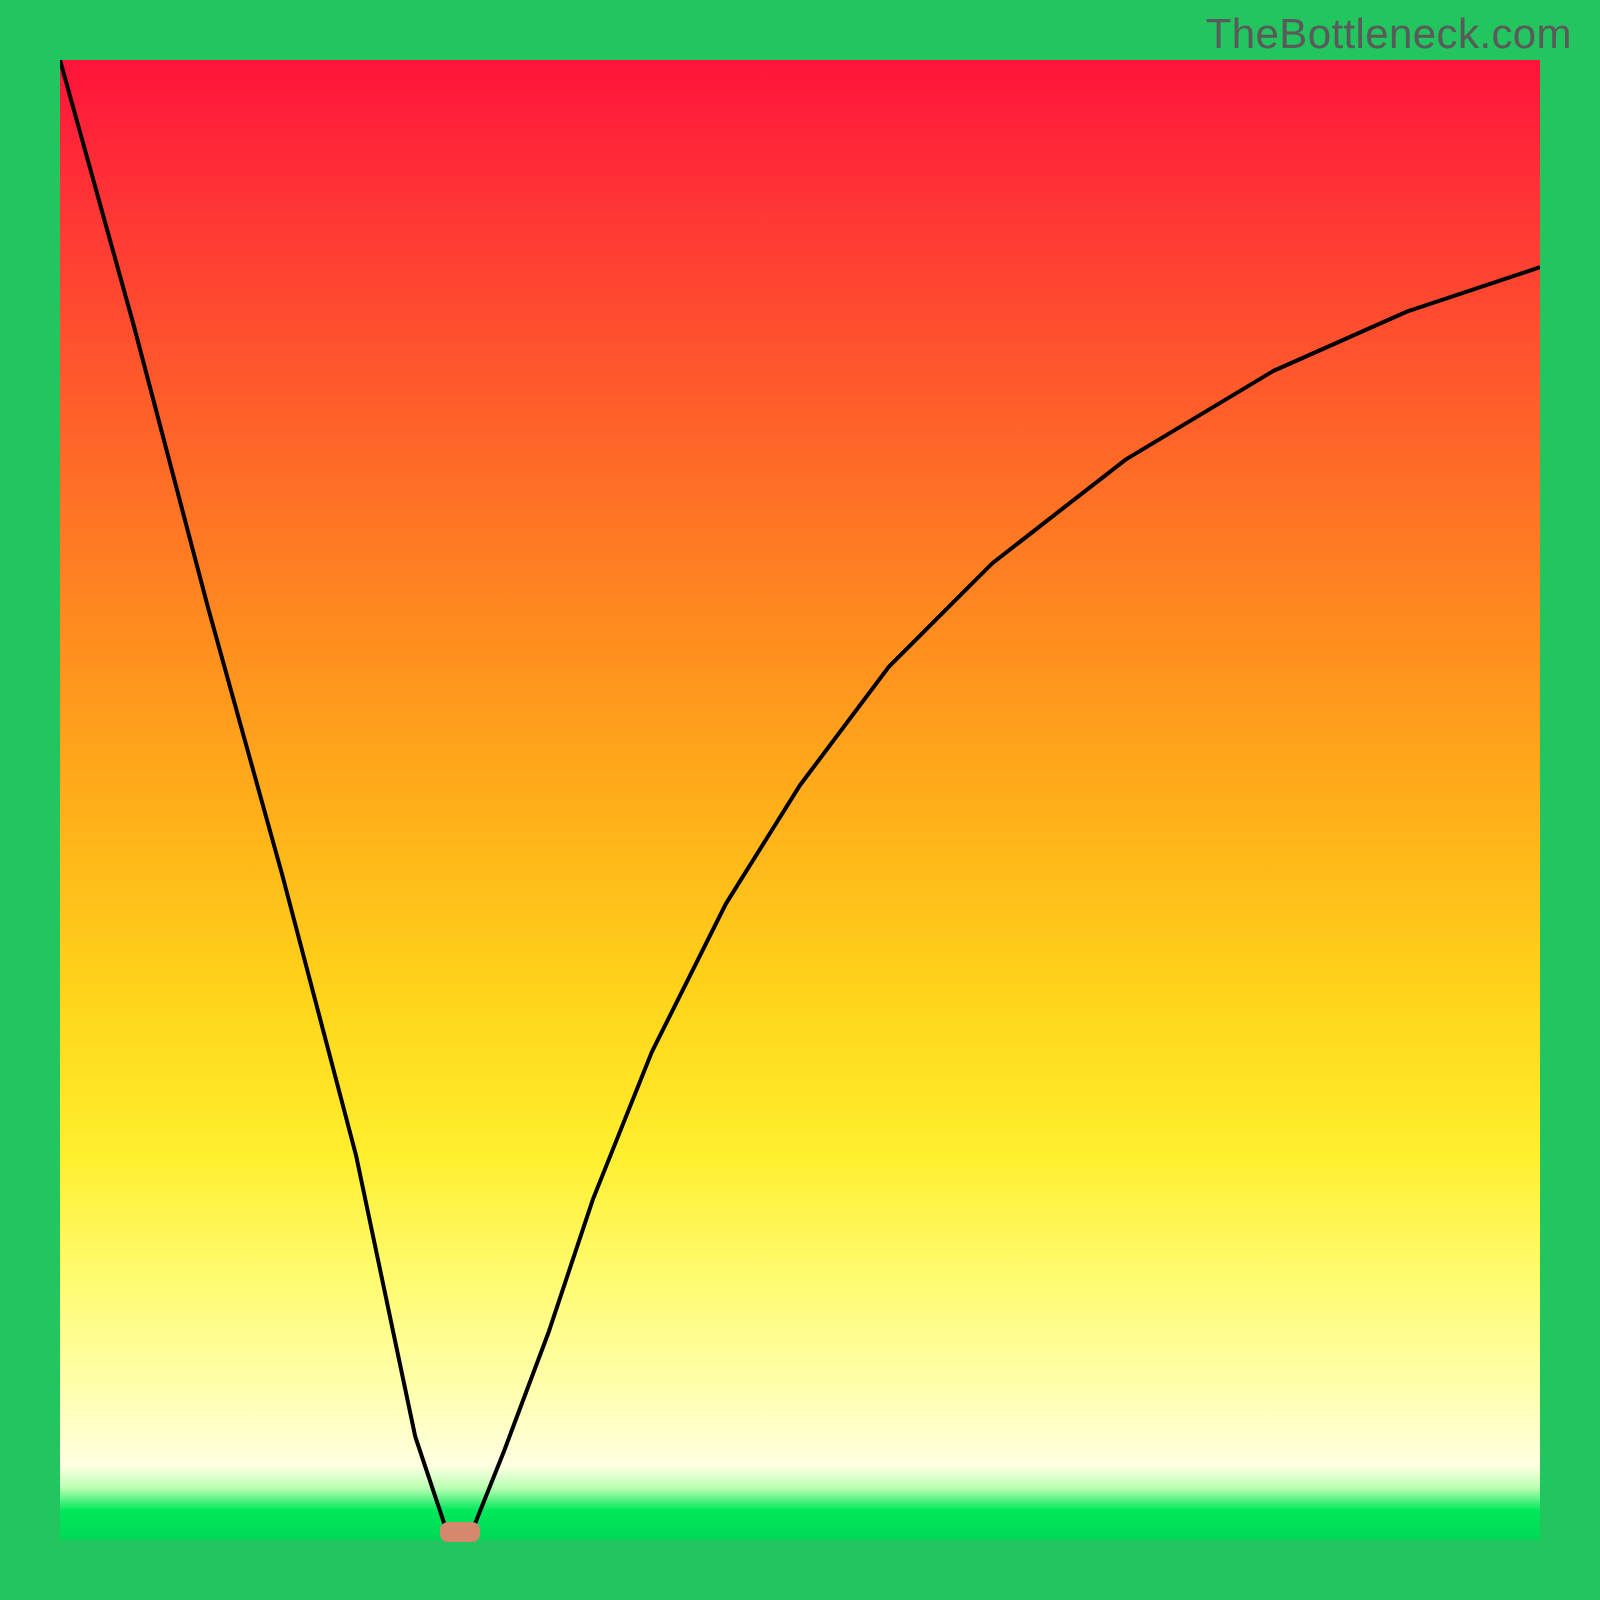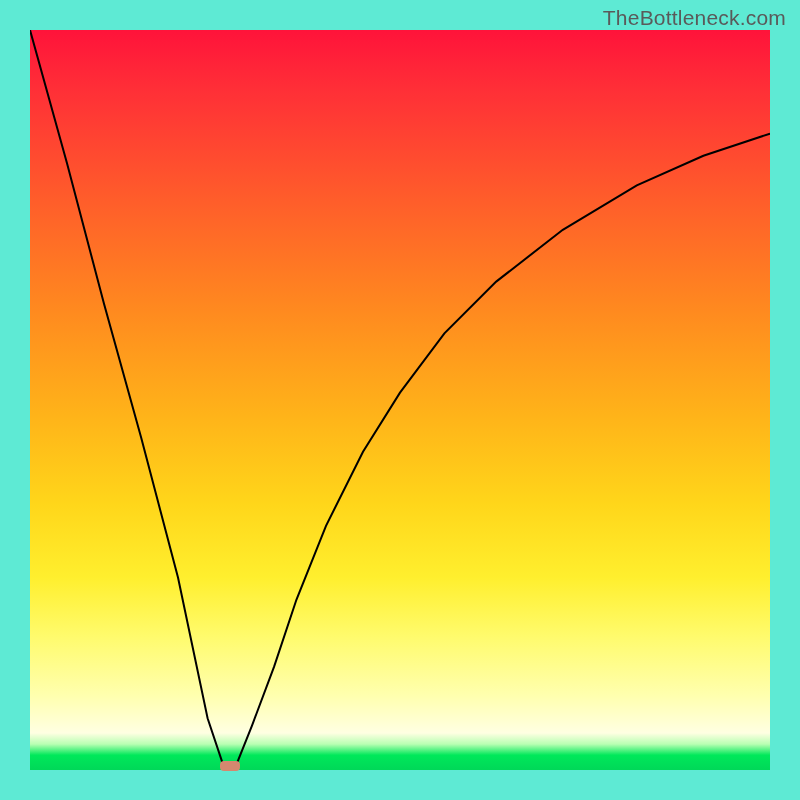--- a/index.html
+++ b/index.html
@@ -10,21 +10,21 @@
     overflow: hidden;
     background: #000;
     font-family: Arial, Helvetica, sans-serif;
   }
   .frame {
     position: absolute;
     left: 0;
     top: 0;
     width: 800px;
     height: 800px;
-    background: #5eead4;
+    background: #22c55e;
   }
   .plot {
     position: absolute;
     left: 30px;
     top: 30px;
     width: 740px;
     height: 740px;
     
     background: linear-gradient(
       to bottom,

